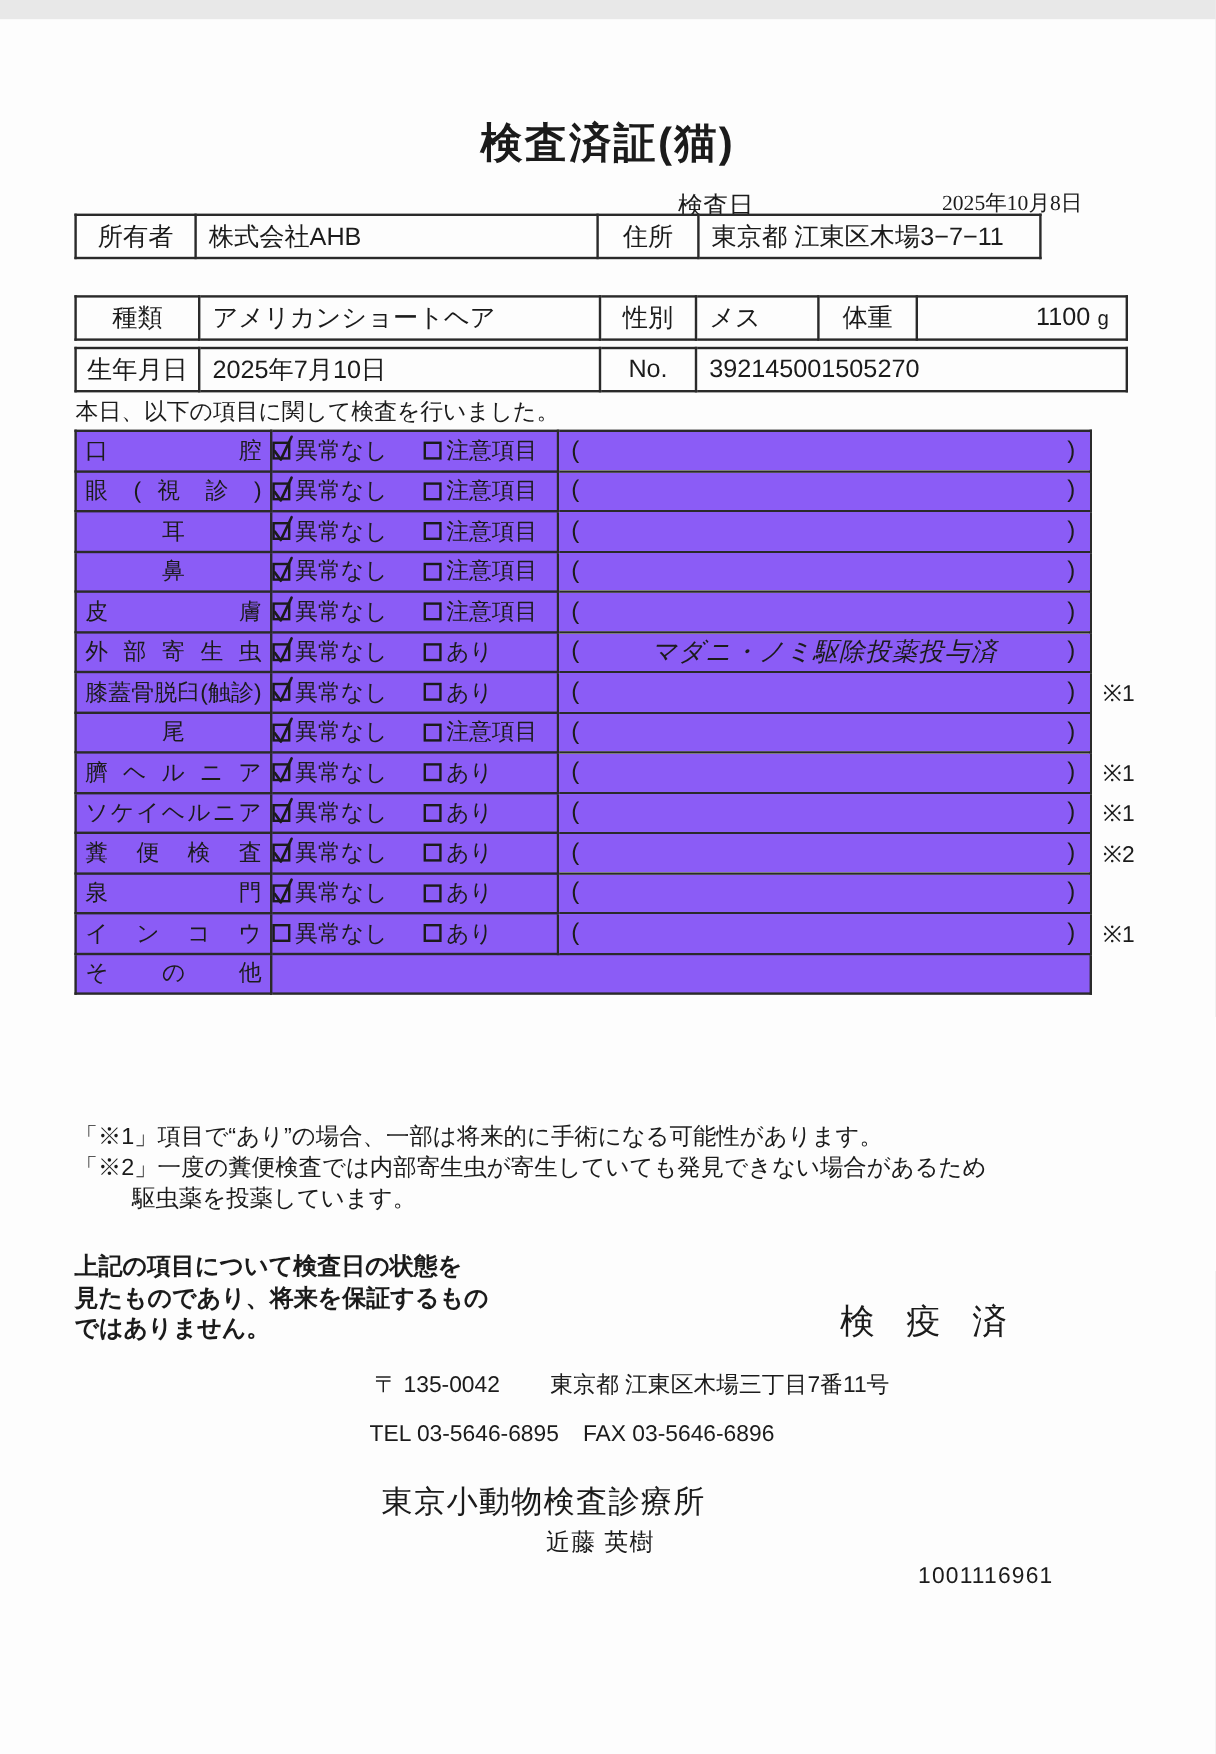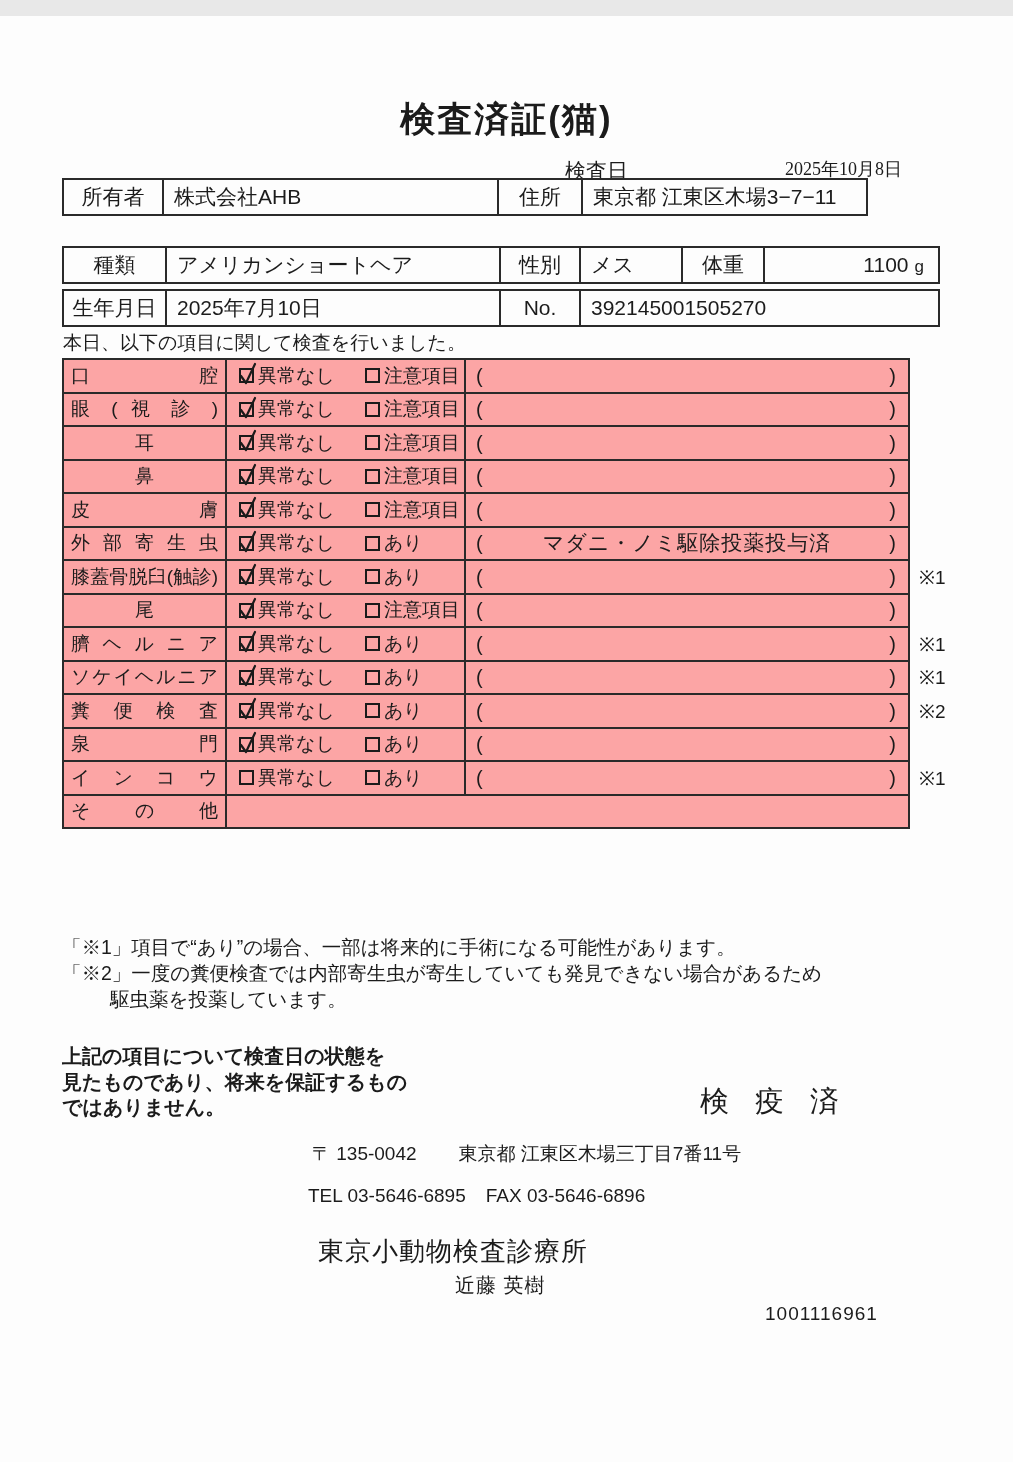--- a/index.html
+++ b/index.html
@@ -28,38 +28,38 @@
   .val-right { text-align:right; padding-right:14px; }
   .unit { font-size:17px; margin-left:6px; }
 
   .tbl-owner { top:162px;padding-left:44px; }
   .tbl-pet1  { top:230px; }
   .tbl-pet2  { top:273px; }
 
   .intro { position:absolute; top:314px; left:63px; font-size:19px; }
 
   .checklist { position:absolute; top:342px; left:62px; }
-  .checklist td { border:2px solid #2a2a2a; height:33.5px; font-size:19px; vertical-align:middle; background:#fca5a5; }
+  .checklist td { border:2px solid #2a2a2a; height:33.5px; font-size:19px; vertical-align:middle; background:#8b5cf6; }
   .checklist td.c-mark { border:none; background:transparent; padding-left:9px; font-size:19px; }
   .c-label { width:163px; padding:0 7px; text-align:justify; text-align-last:justify; font-size:18px; }
   .c-label.center { text-align:center; text-align-last:center; }
-  .c-checks { width:225px; padding-left:12px; }
+  .c-checks { width:225px; padding-left:0; }
   .check-group { display:inline-flex; align-items:center; }
   .check-group.alt { margin-left:30px; }
   .cb {
     position:relative; display:inline-block;
     width:15px; height:15px; border:2px solid #1b1b1b;
     margin-right:4px; flex:none;
   }
   .cb svg { position:absolute; left:-3px; top:-9px; overflow:visible; }
   .c-note { width:418px; position:relative; }
   .paren { position:absolute; top:50%; transform:translateY(-50%); font-size:20px; }
   .paren.open { left:10px; }
   .paren.close { right:12px; }
-  .note-text { display:block; text-align:center; font-size:21px; letter-spacing:1px; padding:0 26px; }
+  .note-text { display:block; text-align:center; font-size:21px; letter-spacing:1px; padding:0 26px;font-style:italic; }
   .c-empty { width:683px; }
 
   .footnotes { position:absolute; top:918px; left:62px; font-size:19.5px; line-height:26px; }
   .footnotes .indent { padding-left:48px; }
 
   .disclaimer { position:absolute; top:1028px; left:62px; font-size:20px; font-weight:bold; line-height:25.5px; }
   .stamp { position:absolute; top:1066px; left:700px; font-size:29px; letter-spacing:9px;text-align:center; }
 
   .addr-line { position:absolute; top:1125px; left:312px; font-size:19px; }
   .addr-line .gap { display:inline-block; width:42px; }

